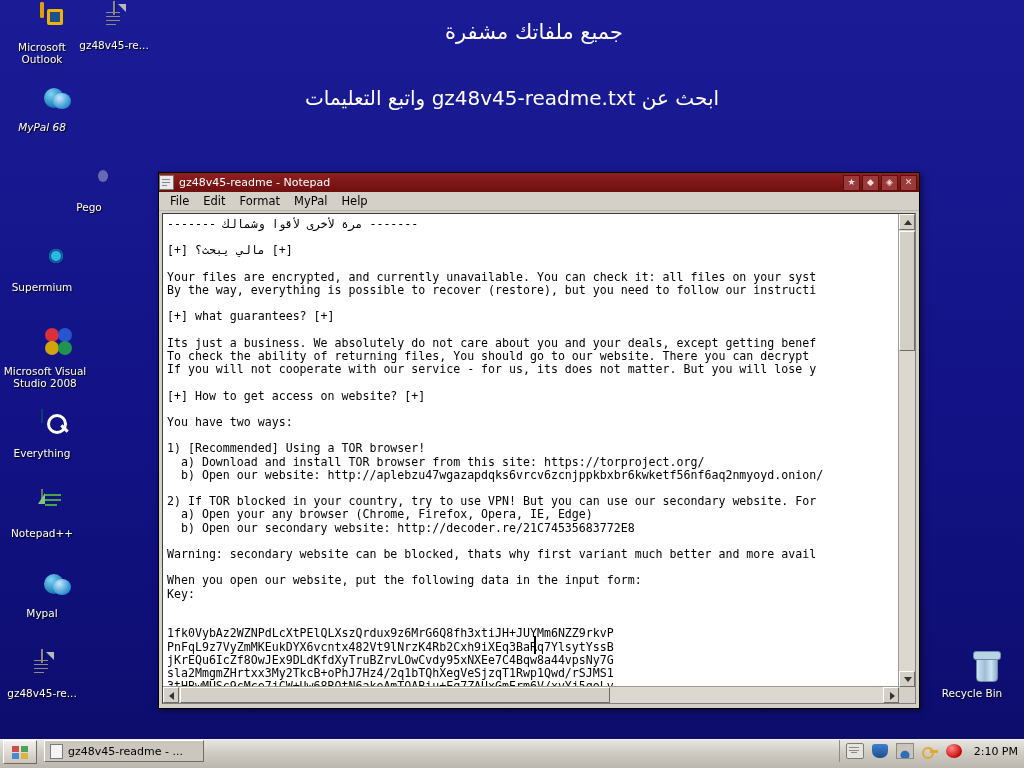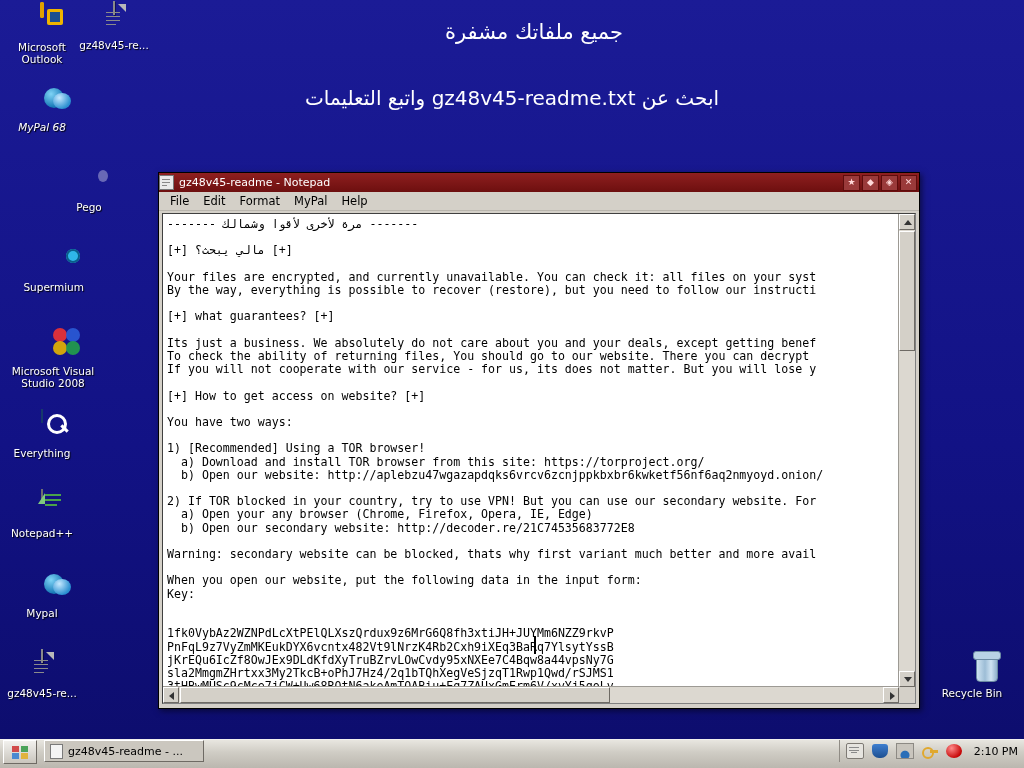--- a/index.html
+++ b/index.html
@@ -591,26 +591,26 @@
   <div class="desk-icon" style="left:0px; top:84px;font-style:italic;">
     <span class="glyph"><span class="ic-paypal"></span></span>
     <span class="label">MyPal 68</span>
   </div>
 
   <div class="desk-icon" style="left:0px; top:164px;margin-left:47px;">
     <span class="glyph"><span class="ic-pego"></span></span>
     <span class="label">Pego</span>
   </div>
 
-  <div class="desk-icon" style="left:0px; top:244px;text-align:right;">
+  <div class="desk-icon" style="left:0px; top:244px;">
     <span class="glyph"><span class="ic-supermium"></span></span>
     <span class="label">Supermium</span>
   </div>
 
-  <div class="desk-icon" style="left:0px; top:328px; width:90px;padding-left:8px;">
+  <div class="desk-icon" style="left:0px; top:328px; width:90px;">
     <span class="glyph">
       <span class="ic-vs"><span class="a"></span><span class="b"></span><span class="c"></span><span class="d"></span></span>
     </span>
     <span class="label">Microsoft Visual Studio 2008</span>
   </div>
 
   <div class="desk-icon" style="left:0px; top:490px;">
     <span class="glyph"><span class="ic-npp"></span></span>
     <span class="label">Notepad++</span>
   </div>

